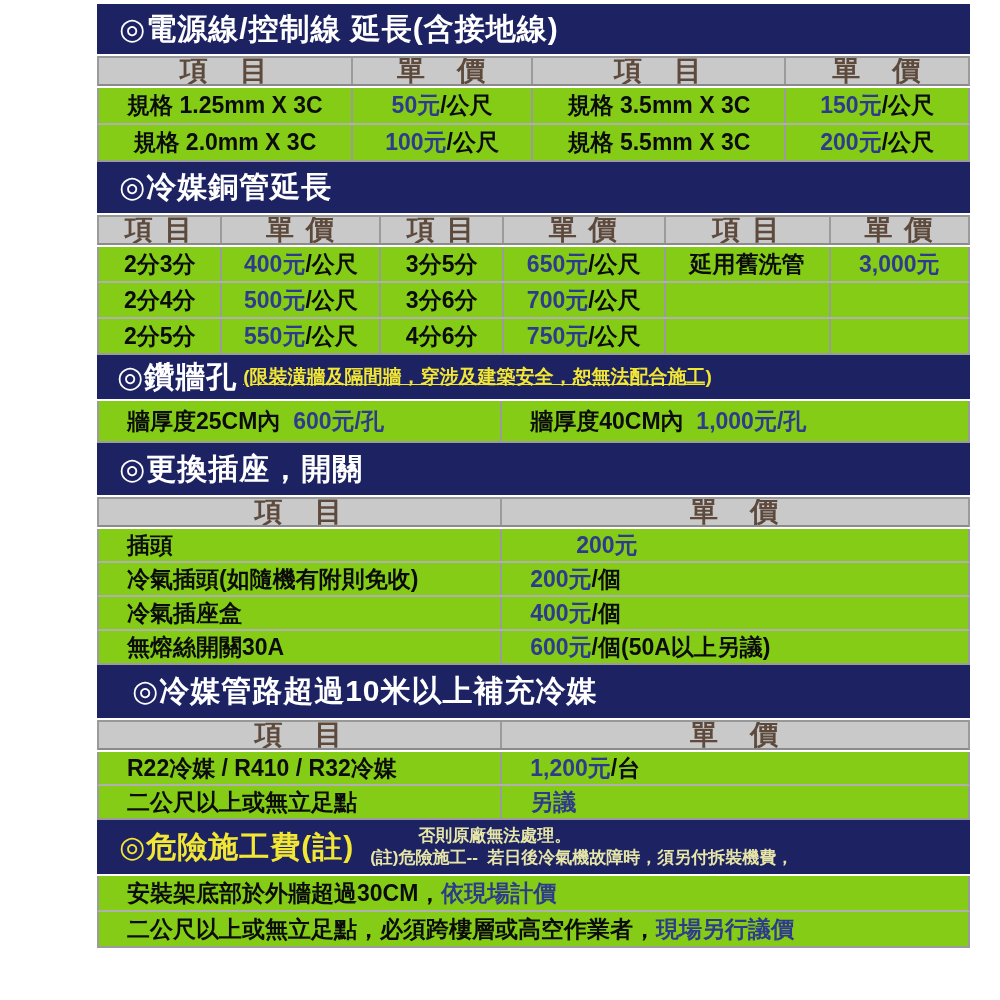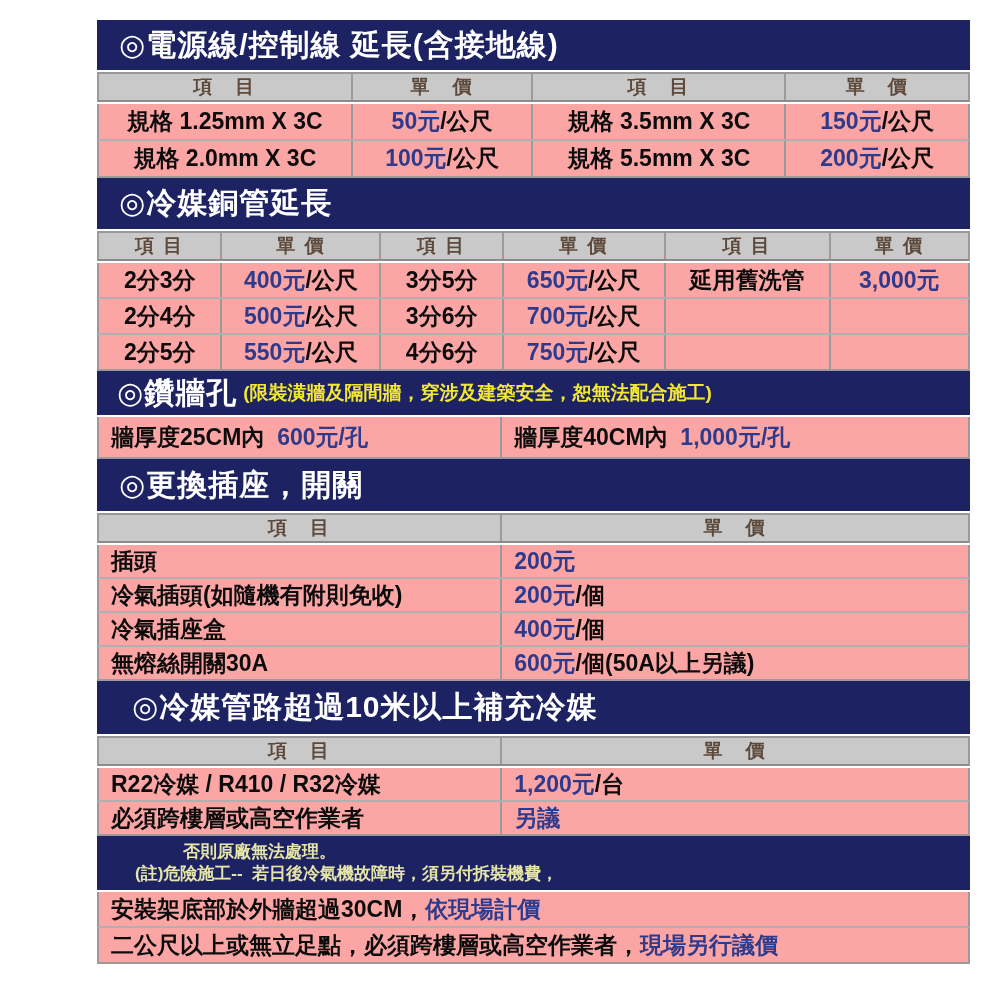--- a/index.html
+++ b/index.html
@@ -14,55 +14,55 @@
     --hline:#b0b0b0;
   }
   *{box-sizing:border-box;}
   html,body{margin:0;padding:0;}
   body{
     width:1000px;height:1000px;background:#ffffff;
     font-family:"Liberation Sans","DejaVu Sans",sans-serif;
     font-weight:bold;color:var(--ink);
     position:relative;overflow:hidden;
   }
-  #doc{position:absolute;left:97px;top:20px;width:873px;}
+  #doc{position:absolute;left:97px;top:4px;width:873px;}
   .section{width:100%;}
   .band{
     background:var(--navy);color:#ffffff;
     display:flex;align-items:center;
     padding-left:22px;margin-bottom:2px;
   }
   .band-title{font-size:30px;letter-spacing:1px;white-space:pre;}
   .band-title.yellow{color:var(--yellow);}
-  .band-note{color:var(--yellow);font-size:19px;margin-left:6px;white-space:pre;letter-spacing:0;}
+  .band-note{color:var(--yellow);font-size:19px;margin-left:6px;white-space:pre;letter-spacing:0;text-decoration:underline;}
   .note-block{color:var(--paleyellow);font-size:17px;line-height:1.3;margin-left:16px;letter-spacing:0;}
   .note-line{white-space:pre;}
   .note-line.indent{padding-left:48px;}
   .trow{
-    display:grid;background:#fca5a5;
+    display:grid;background:#84cc16;
     border-left:2px solid var(--vline);
     border-right:2px solid var(--vline);
     border-bottom:2px solid var(--hline);
     height:var(--rh);
   }
   .section .trow:last-child{border-bottom:2px solid var(--vline);}
   .thead{
     background:var(--hdrbg);color:var(--hdrtext);
     border-top:2px solid #989898;
     border-bottom:2px solid #8b8b8b;
     margin-bottom:2px;height:30px;
   }
   .cell,.hcell{
     display:flex;align-items:center;justify-content:center;
     font-size:23px;border-right:2px solid var(--vline);
     overflow:hidden;white-space:pre;
   }
   .cell:last-child,.hcell:last-child{border-right:none;}
-  .hcell{font-size:19px;letter-spacing:2px;}
-  .cell.left{justify-content:flex-start;padding-left:12px;}
+  .hcell{font-size:28px;letter-spacing:2px;}
+  .cell.left{justify-content:flex-start;padding-left:28px;}
   .sp{color:var(--price);}
   .sk{color:var(--ink);}
 </style>
 </head>
 <body>
 
 <main id="doc">
     <section class="section" style="--rh: 37px;">
       <div class="band" style="height: 50px;">
         <span class="band-title">◎電源線/控制線 延長(含接地線)</span>
@@ -134,21 +134,21 @@
       </div>
     </section>
     <section class="section" style="--rh: 34px;">
       <div class="band" style="height: 52px;">
         <span class="band-title">◎更換插座，開關</span>
       </div>
       <div class="trow thead" style="grid-template-columns: 46.4% 53.6%;">
         <div class="hcell">項　目</div>
         <div class="hcell">單　價</div>
       </div>
-      <div class="trow" style="grid-template-columns: 46.4% 53.6%;">
+      <div class="trow" style="grid-template-columns: 46.4% 53.6%; gap: 46px;">
         <div class="cell left"><span class="sk">插頭</span></div>
         <div class="cell left"><span class="sp">200元</span></div>
       </div>
       <div class="trow" style="grid-template-columns: 46.4% 53.6%;">
         <div class="cell left"><span class="sk">冷氣插頭(如隨機有附則免收)</span></div>
         <div class="cell left"><span class="sp">200元</span><span class="sk">/個</span></div>
       </div>
       <div class="trow" style="grid-template-columns: 46.4% 53.6%;">
         <div class="cell left"><span class="sk">冷氣插座盒</span></div>
         <div class="cell left"><span class="sp">400元</span><span class="sk">/個</span></div>
@@ -164,26 +164,27 @@
       </div>
       <div class="trow thead" style="grid-template-columns: 46.4% 53.6%;">
         <div class="hcell">項　目</div>
         <div class="hcell">單　價</div>
       </div>
       <div class="trow" style="grid-template-columns: 46.4% 53.6%;">
         <div class="cell left"><span class="sk">R22冷媒 / R410 / R32冷媒</span></div>
         <div class="cell left"><span class="sp">1,200元</span><span class="sk">/台</span></div>
       </div>
       <div class="trow" style="grid-template-columns: 46.4% 53.6%;">
-        <div class="cell left"><span class="sk">必須跨樓層或高空作業者</span></div>
+        <div class="cell left"><span class="sk">二公尺以上或無立足點</span></div>
         <div class="cell left"><span class="sp">另議</span></div>
       </div>
     </section>
     <section class="section" style="--rh: 36px;">
       <div class="band" style="height: 54px;">
+        <span class="band-title yellow">◎危險施工費(註)</span>
         <div class="note-block">
           <div class="note-line indent">否則原廠無法處理。</div>
           <div class="note-line">(註)危險施工--  若日後冷氣機故障時，須另付拆裝機費，</div>
         </div>
       </div>
       <div class="trow" style="grid-template-columns: 100%;">
         <div class="cell left"><span class="sk">安裝架底部於外牆超過30CM，</span><span class="sp">依現場計價</span></div>
       </div>
       <div class="trow" style="grid-template-columns: 100%;">
         <div class="cell left"><span class="sk">二公尺以上或無立足點，必須跨樓層或高空作業者，</span><span class="sp">現場另行議價</span></div>

